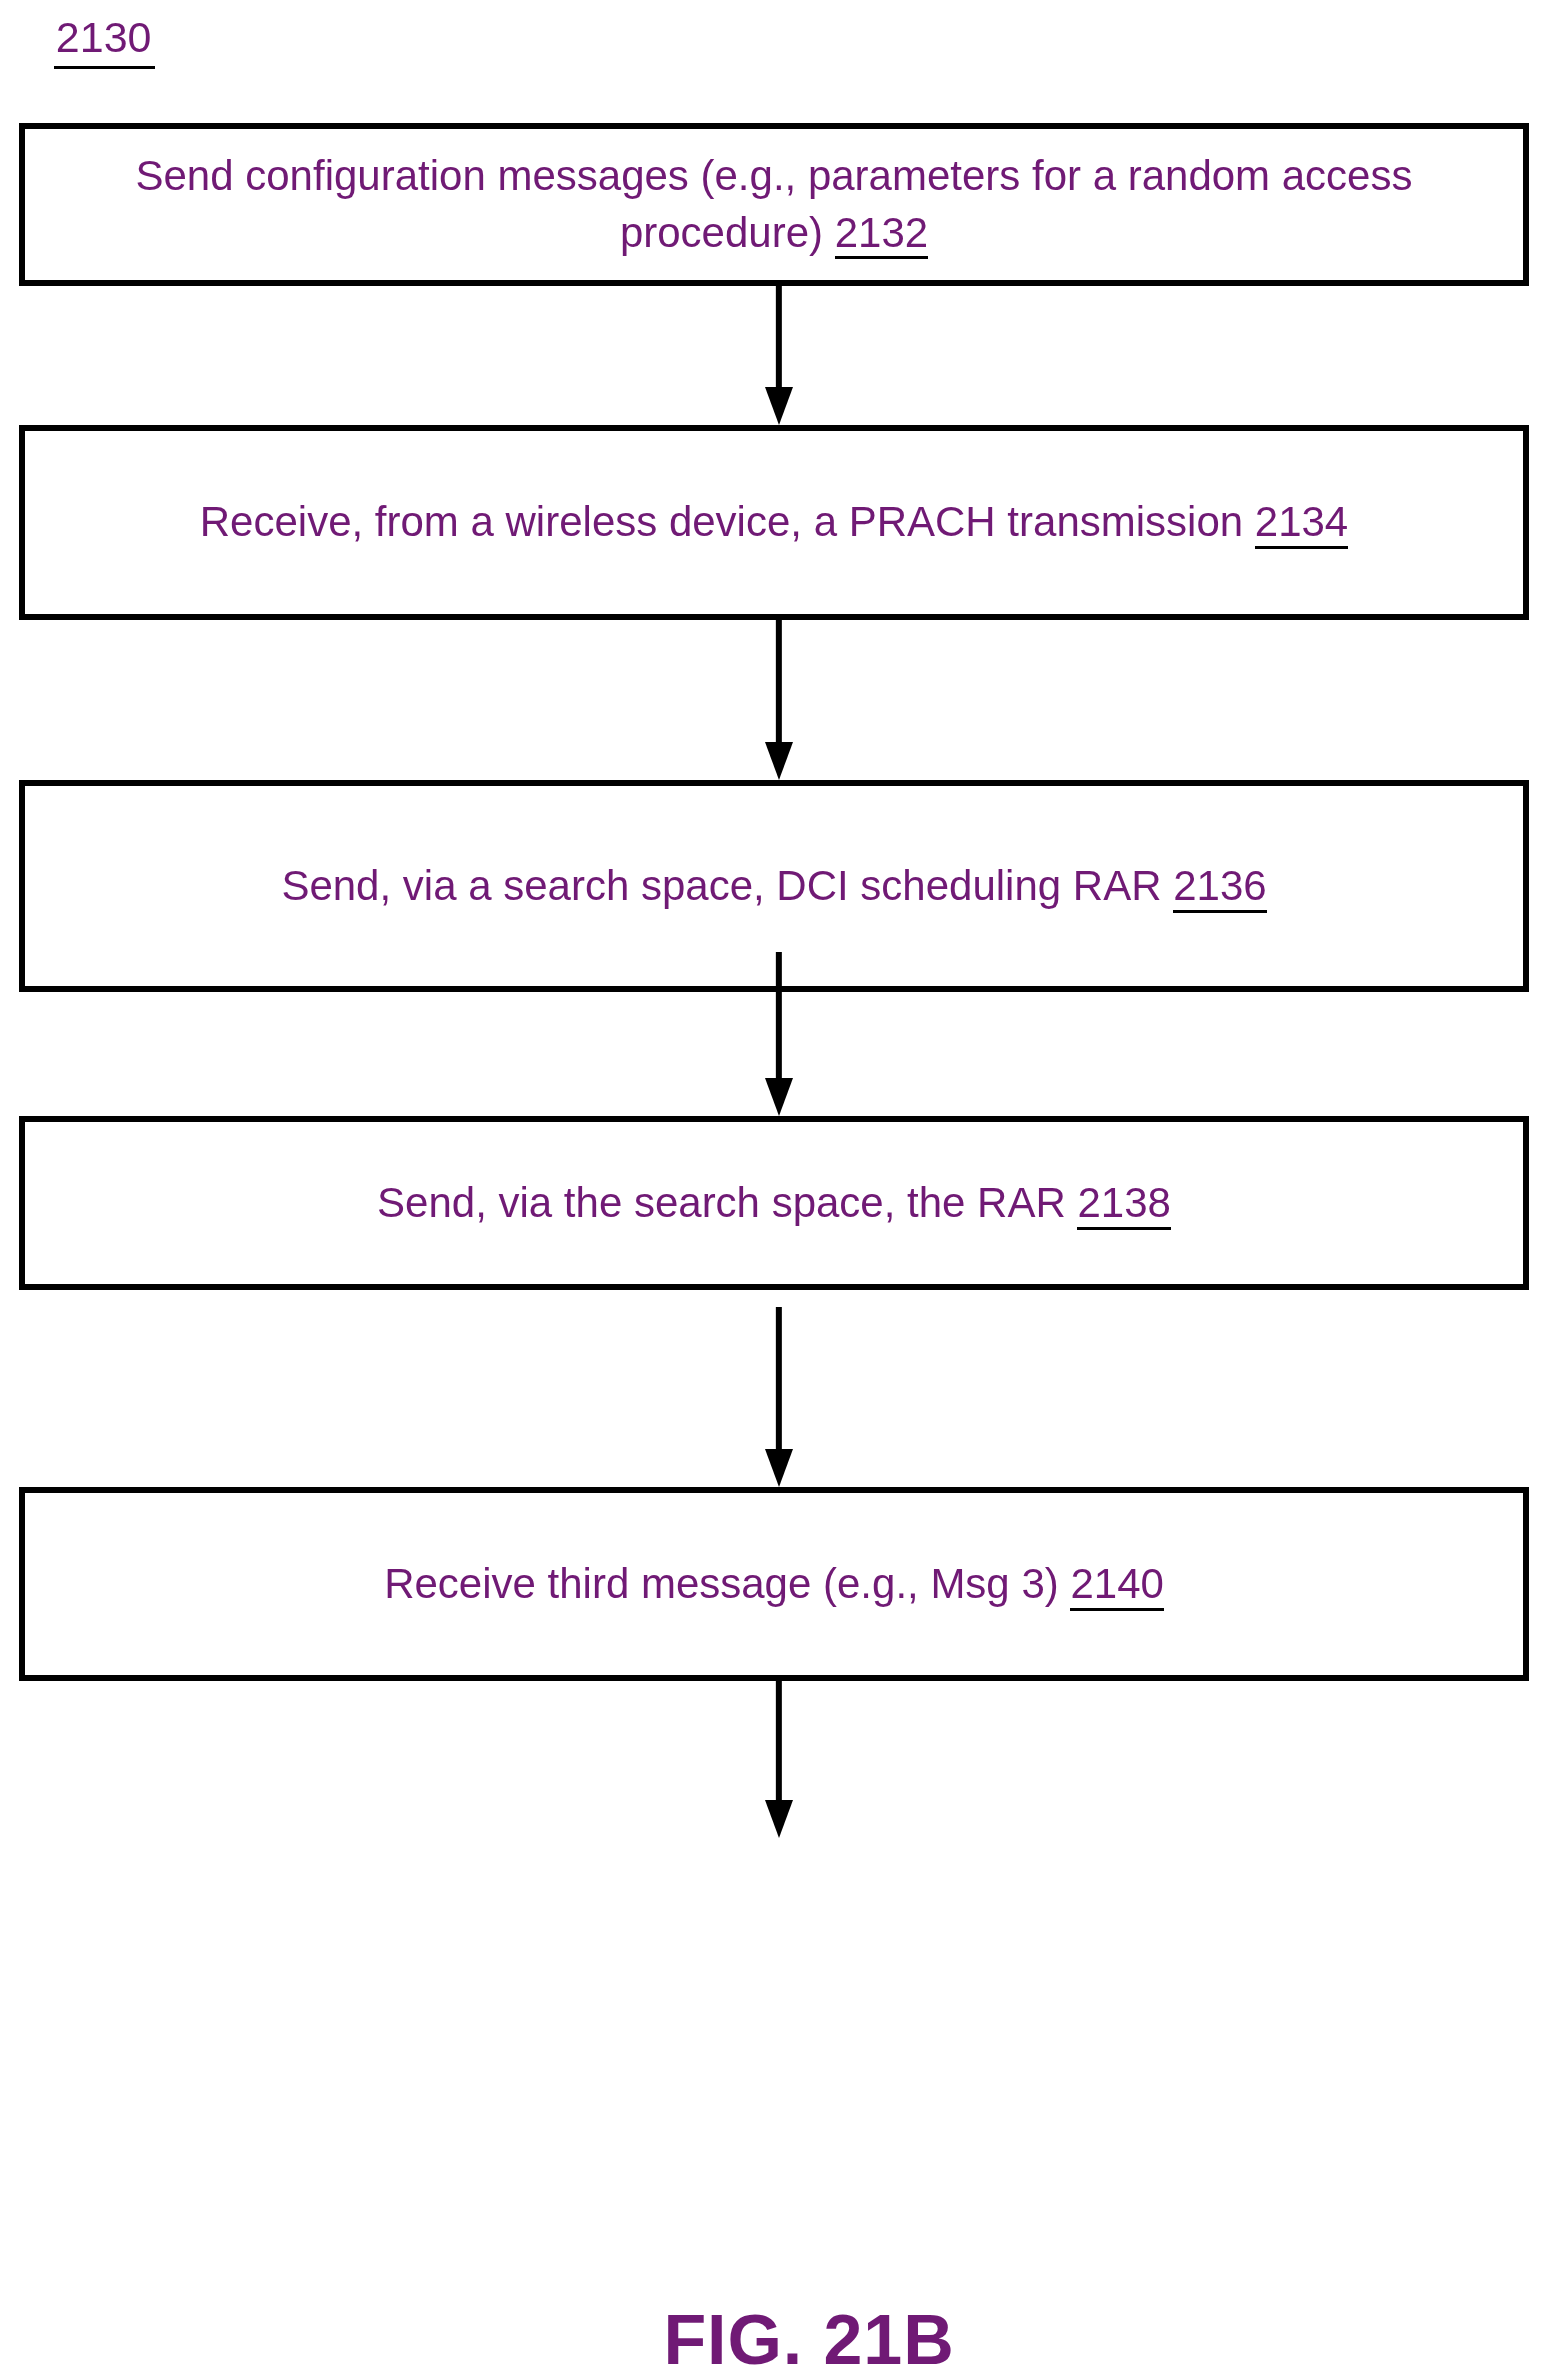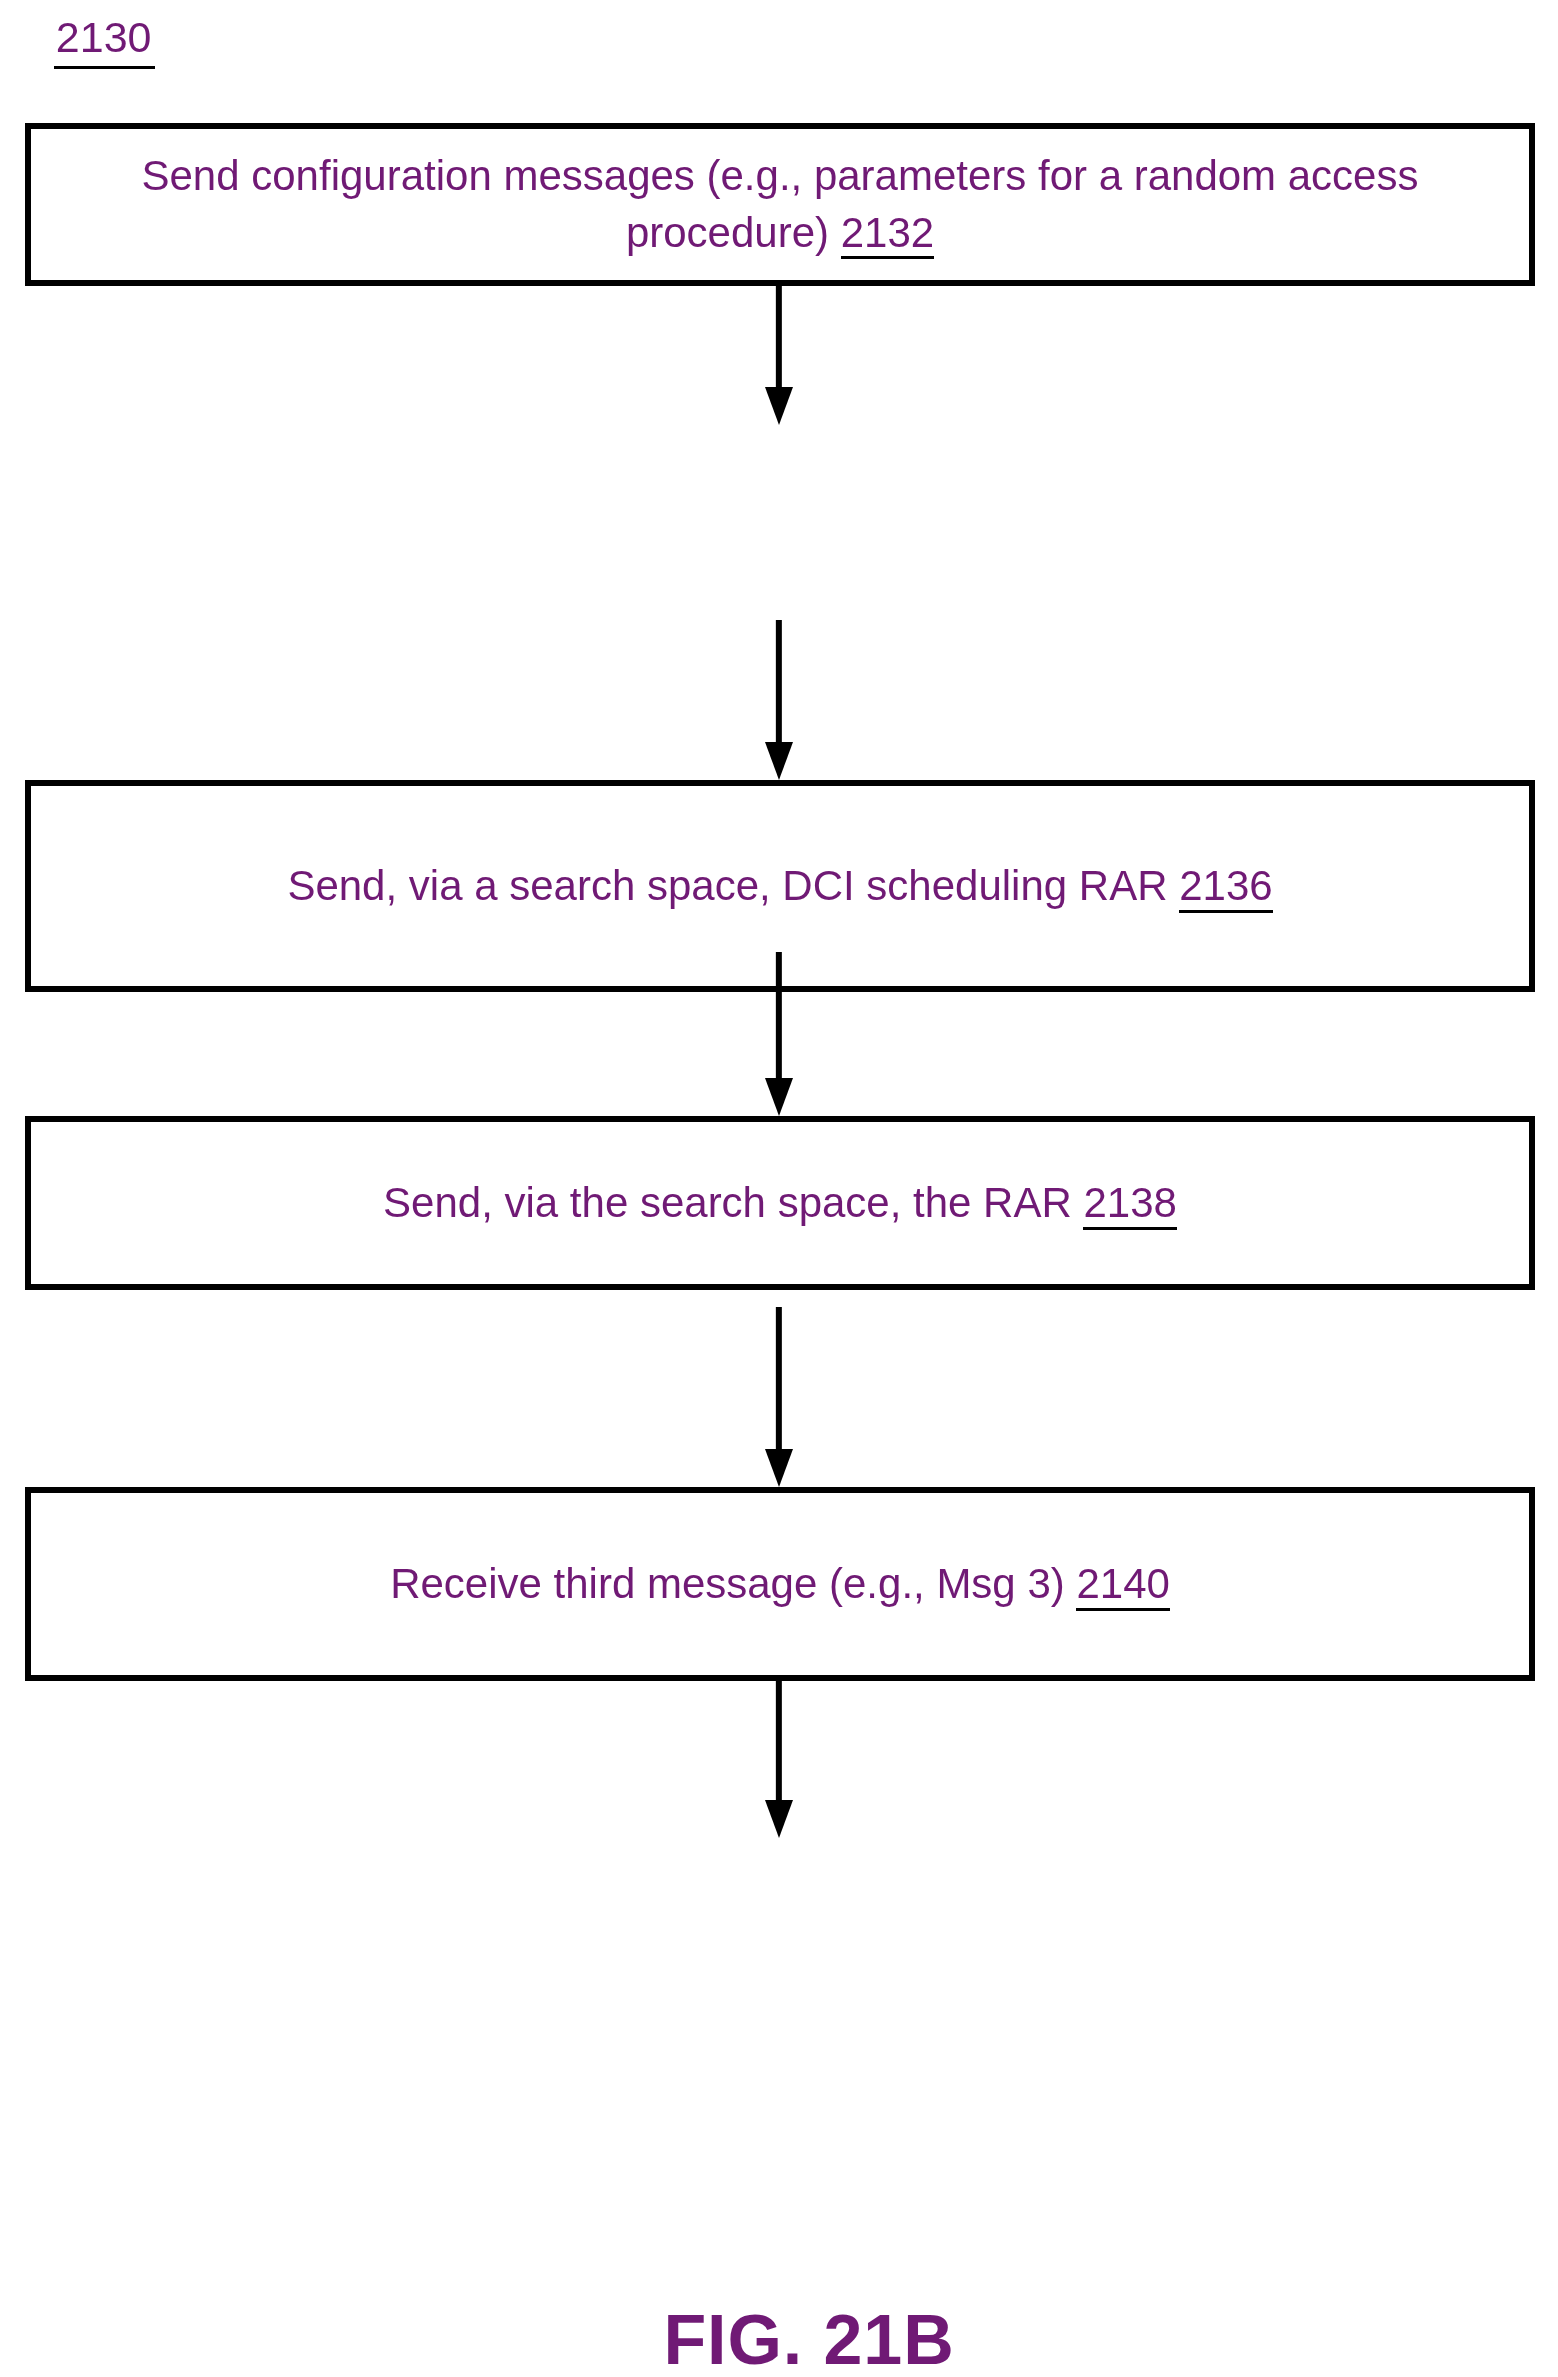--- a/index.html
+++ b/index.html
@@ -20,21 +20,21 @@
     position: absolute;
     left: 54px;
     top: 14.4px;
     font-size: 43px;
     line-height: 1.1;
     border-bottom: 3.6px solid #000;
     padding: 0 3.6px 4.5px 1.8px;
   }
   .box {
     position: absolute;
-    left: 25px;
+    left: 19px;
     width: 1510px;
     border: 6.3px solid #000;
     background: #ffffff;
     box-sizing: border-box;
     display: flex;
     align-items: center;
     justify-content: center;
   }
   .box-text {
     text-align: center;
@@ -107,20 +107,26 @@
       <span>Send configuration messages (e.g., parameters for a random access procedure)</span>
       <span class="ref">2132</span>
     </div>
   </div>
 
   <div class="arrow a1">
     <div class="shaft"></div>
     <div class="head"></div>
   </div>
 
+  <div class="box b2">
+    <div class="box-text">
+      <span>Receive, from a wireless device, a PRACH transmission</span>
+      <span class="ref">2134</span>
+    </div>
+  </div>
 
   <div class="arrow a2">
     <div class="shaft"></div>
     <div class="head"></div>
   </div>
 
   <div class="box b3">
     <div class="box-text">
       <span>Send, via a search space, DCI scheduling RAR</span>
       <span class="ref">2136</span>

